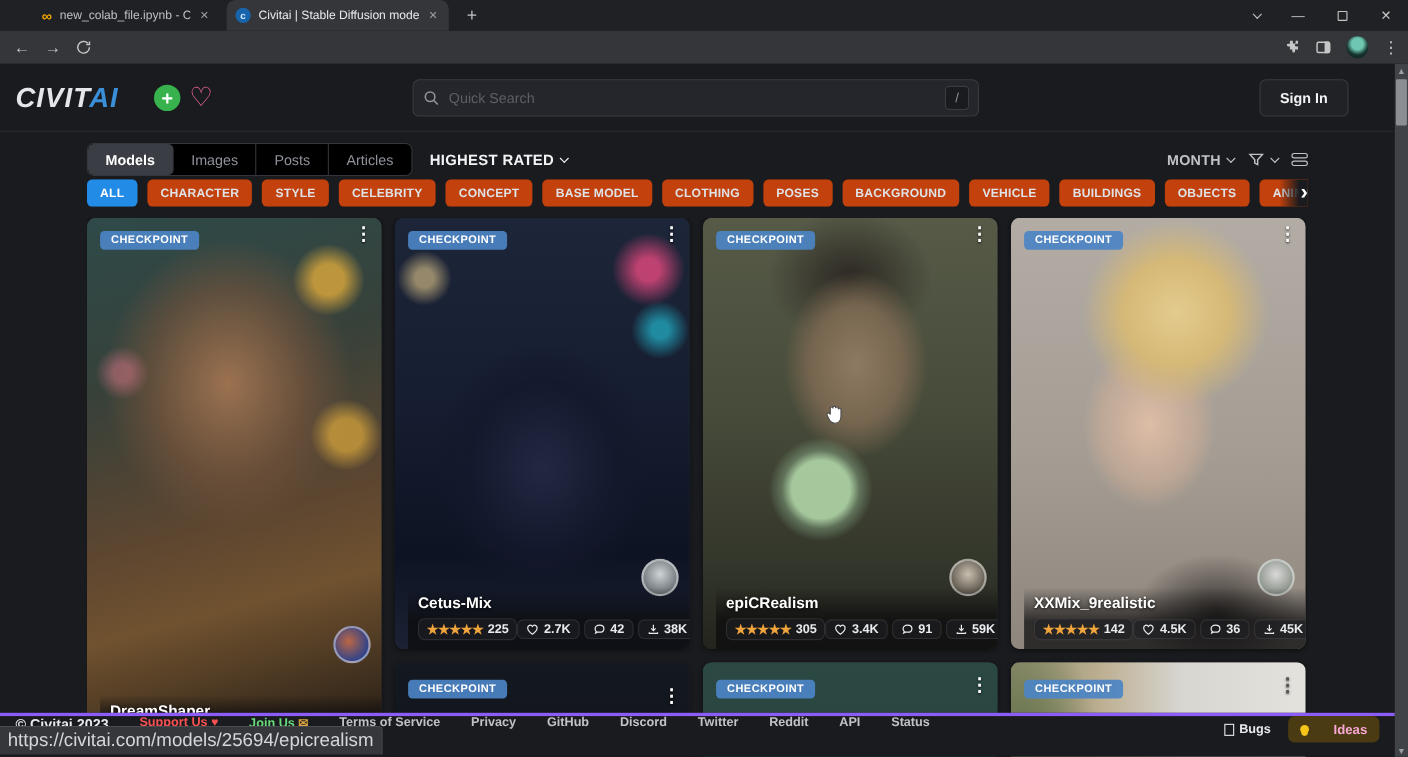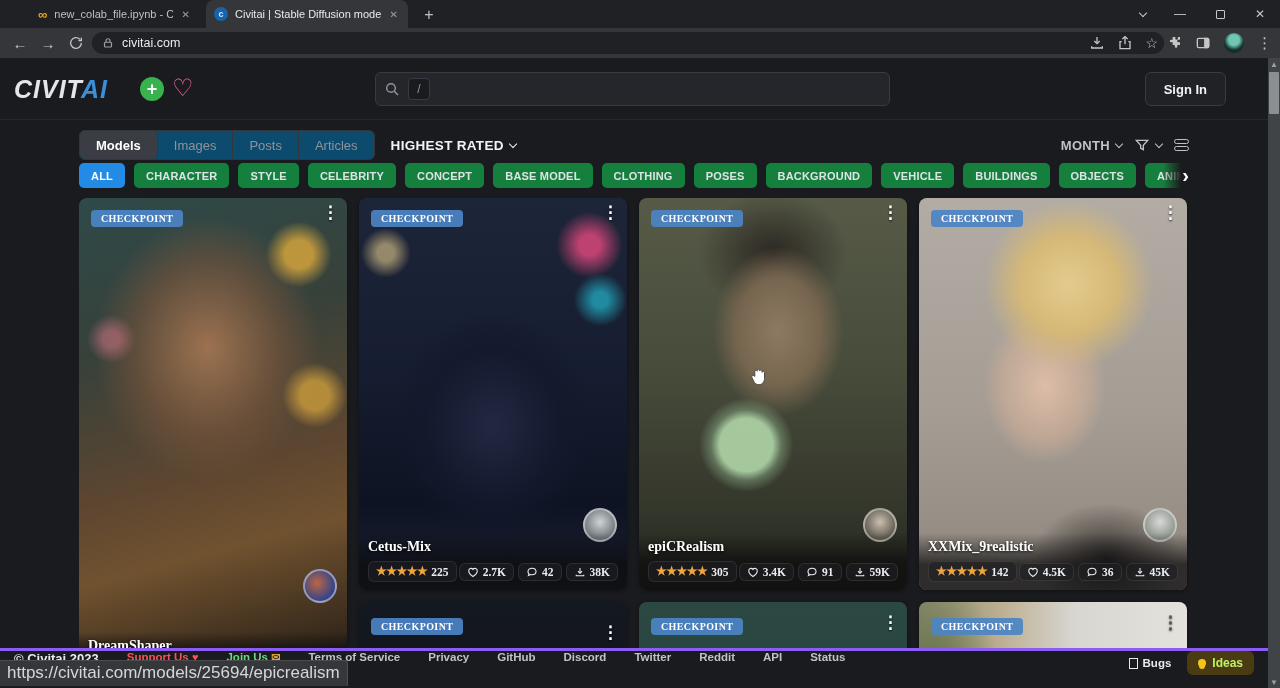--- a/index.html
+++ b/index.html
@@ -58,55 +58,55 @@
   .searchbox input::placeholder { color:#5c5f66; }
   .slash-key { width:22px; height:22px; background:#1a1b1e; border:1px solid #383b41; border-radius:4px;
     color:#909296; font-size:12px; display:flex; align-items:center; justify-content:center; }
   .signin { position:absolute; right:42px; top:14px; height:34px; padding:0 18px; background:#212226;
     border:1px solid #383b41; border-radius:6px; color:#f1f3f5; font-size:13px; font-weight:600;
     display:flex; align-items:center; }
 
   .nav-row { position:absolute; top:72px; left:79px; right:91px; height:30px; display:flex;
     justify-content:space-between; align-items:center; }
   .nav-left { display:flex; align-items:center; gap:16px; }
-  .seg { display:flex; align-items:center; background:#0c4a6e; border:1px solid #33363c; border-radius:6px;
+  .seg { display:flex; align-items:center; background:#000000; border:1px solid #33363c; border-radius:6px;
     overflow:hidden; height:30px; }
   .seg-item { padding:0 16px; font-size:13px; color:#8f939a; height:100%; display:flex; align-items:center;
     border-right:1px solid #33363c; }
   .seg-item:last-child { border-right:none; }
   .seg-item.on { background:#3a3d44; color:#fff; font-weight:600; border-radius:5px; }
   .sort-dd { color:#f1f3f5; font-size:13.5px; font-weight:700; letter-spacing:.3px; display:flex; align-items:center; }
   .nav-right { display:flex; align-items:center; gap:12px; color:#c1c2c5; }
   .period-dd { font-size:13px; font-weight:700; letter-spacing:.3px; display:flex; align-items:center; }
   .rows-icon { display:flex; flex-direction:column; gap:2px; }
   .rows-icon div { width:15px; height:5px; border:1.6px solid #c1c2c5; border-radius:2.5px; }
 
   .pill-row { position:absolute; top:105px; left:79px; right:91px; height:25px; display:flex; gap:9px; overflow:hidden; }
-  .pill { flex:0 0 auto; height:25px; padding:0 12px; background:#15803d; border-radius:5px; color:#dfe2e6;
+  .pill { flex:0 0 auto; height:25px; padding:0 12px; background:#c2410c; border-radius:5px; color:#dfe2e6;
     font-size:11px; font-weight:700; letter-spacing:.2px; display:flex; align-items:center; }
   .pill.on { background:#228be6; color:#fff; }
   .pill-next { position:absolute; right:0; top:0; width:26px; height:25px; color:#fff; font-size:20px;
     font-weight:bold; display:flex; align-items:center; justify-content:flex-end;
     background:linear-gradient(90deg, transparent, #1a1b1e 70%); }
 
   
   .grid { position:absolute; top:140px; left:79px; right:91px; bottom:0; display:flex; gap:12px; overflow:hidden; }
   .col { width:268px; display:flex; flex-direction:column; gap:12px; }
   .card { position:relative; width:268px; border-radius:8px; overflow:hidden; background:#25262b;
-    box-shadow:0 1px 4px rgba(0,0,0,.4); flex:0 0 auto;font-family:Liberation Serif, serif; }
+    box-shadow:0 1px 4px rgba(0,0,0,.4); flex:0 0 auto; }
   .card-img { position:absolute; inset:0; }
   .badge-cp { position:absolute; top:12px; left:12px; background:rgba(76,132,196,.92); color:#fff;
     font-size:10px; font-weight:700; letter-spacing:.4px; padding:3px 10px; border-radius:4px; }
   .badge-upd { position:absolute; top:4px; right:6px; background:#e03131; color:#fff; font-size:11px;
     font-weight:600; padding:2px 8px; border-radius:4px;margin-top:44px; }
   .dots-v { position:absolute; top:6px; right:8px; color:#fff; font-size:17px; font-weight:bold;
     text-shadow:0 1px 2px rgba(0,0,0,.8); line-height:1.1; }
   .avatar { position:absolute; border-radius:50%; border:2px solid rgba(255,255,255,.45); }
   .av-34 { width:34px; height:34px; right:10px; }
-  .card-bottom { position:absolute; left:0; right:0; bottom:0; padding:6px 9px 8px;
+  .card-bottom { position:absolute; left:12px; right:0; bottom:0; padding:6px 9px 8px;
     background:linear-gradient(180deg, rgba(10,10,12,0) 0%, rgba(10,10,12,.72) 55%); }
   .card-title { color:#fff; font-size:14px; font-weight:600; text-shadow:0 1px 3px rgba(0,0,0,.9); margin-bottom:6px; }
   .stats { display:flex; justify-content:space-between; align-items:center; }
   .sgroup { display:flex; gap:4px; }
   .spill { display:flex; align-items:center; gap:4px; background:rgba(30,31,35,.62);
     border:1px solid rgba(255,255,255,.09); border-radius:6px; padding:2px 7px; color:#e9ecef;
     font-size:11.5px; font-weight:700; }
   .stars { color:#f0a43c; font-size:12px; letter-spacing:-.5px; }
 
   
@@ -151,22 +151,22 @@
     border-top:3px solid #8b5cf6; z-index:10; display:flex; align-items:flex-start; padding:0 14px 12px;
     gap:28px;margin-top:47px; }
   .ft-copy { color:#e7e9ec; font-size:13px; font-weight:700; }
   .ft-link { color:#c1c2c5; font-size:11.5px; font-weight:600; }
   .ft-support { color:#fa5252; font-size:11.5px; font-weight:600; }
   .ft-join { color:#69db7c; font-size:11.5px; font-weight:600; }
   .ft-em { font-size:11px; }
   .ft-right { margin-left:auto; display:flex; align-items:center; gap:16px; }
   .ft-bugs { color:#e7e9ec; font-size:11.5px; font-weight:600; display:flex; align-items:center; gap:5px; }
   .tofu { display:inline-block; width:9px; height:11px; border:1px solid #e7e9ec; }
-  .ft-ideas { background:#4a3b12; border-radius:6px; padding:5px 11px; color:#bef264; font-size:12px;
-    font-weight:700; display:flex; align-items:center; gap:6px; }
+  .ft-ideas { background:#4a3b12; border-radius:6px; padding:5px 11px; color:#f9a8d4; font-size:12px;
+    font-weight:700; display:flex; align-items:center; gap:22px; }
   .bulb { width:8px; height:8px; border-radius:50%; background:#f5c518; box-shadow:0 3px 0 -1px #f5c518; }
 
   .statusbar { position:absolute; left:0; bottom:2px; z-index:20; background:#36373b;
     border:1px solid #4b4c50; border-left:none; border-bottom:none; border-radius:0 4px 0 0;
     color:#d4d6d9; font-size:17px; padding:2px 7px 3px; }
 
   .scrollbar { position:absolute; top:58px; right:0; width:12px; height:630px; background:#404347; z-index:30; }
   .sb-arrow { position:absolute; left:0; width:12px; height:12px; color:#9aa0a6; font-size:8px;
     display:flex; align-items:center; justify-content:center; }
   .sb-thumb { position:absolute; top:14px; left:1px; width:10px; height:42px; background:#8b8f93; border-radius:1px; }
@@ -201,40 +201,20 @@
 </div>
 
 <div class="toolbar">
   <div class="nav-ico" style="margin-left:6px">←</div>
   <div class="nav-ico">→</div>
   <div class="nav-ico">
     <svg class="ico16" style="margin:0 auto" viewBox="0 0 24 24" fill="none" stroke="#c4c7c5" stroke-width="2">
         <path d="M20 12a8 8 0 1 1-2.3-5.7"></path>
         <path d="M20 4v4.3h-4.3"></path>
       </svg>
-  </div>
-  <div class="omnibox">
-    <svg class="ico12" viewBox="0 0 24 24" fill="none" stroke="#9aa0a6" stroke-width="2.4">
-        <rect x="5" y="10.5" width="14" height="9.5" rx="2"></rect>
-        <path d="M8 10.5V7.5a4 4 0 0 1 8 0v3"></path>
-      </svg>
-    <span class="omni-url">civitai.com</span>
-    <div class="omni-right">
-      <svg class="ico16" viewBox="0 0 24 24" fill="none" stroke="#c4c7c5" stroke-width="2">
-          <path d="M12 3v9"></path>
-          <path d="M8 9l4 4 4-4"></path>
-          <path d="M4 17v2.5h16V17"></path>
-        </svg>
-      <svg class="ico16" viewBox="0 0 24 24" fill="none" stroke="#c4c7c5" stroke-width="2">
-          <path d="M8 6l4-3.5L16 6"></path>
-          <path d="M12 2.5V14"></path>
-          <path d="M7 10H4.5v10.5h15V10H17"></path>
-        </svg>
-      <span class="star-ico">☆</span>
-    </div>
   </div>
   <div class="tb-right">
     <svg class="ico16" viewBox="0 0 24 24" fill="#c4c7c5">
         <path d="M10 3h4v2.3a1.9 1.9 0 0 0 3.8 0V3H21v4.2h-2.3a1.9 1.9 0 0 0 0 3.8H21V15h-4v2.3a1.9 1.9 0 0 1-3.8 0V15H10v-4.2H7.7a1.9 1.9 0 0 1 0-3.8H10z"></path>
       </svg>
     <svg class="ico16" viewBox="0 0 24 24" fill="none" stroke="#c4c7c5" stroke-width="2">
         <rect x="3.5" y="5" width="17" height="14" rx="2"></rect>
         <path d="M15 5v14"></path>
         <path d="M15 5h3.5a2 2 0 0 1 2 2v10a2 2 0 0 1-2 2H15z" fill="#c4c7c5"></path>
       </svg>
@@ -249,20 +229,21 @@
     <div class="logo">
       <span class="logo-civit">CIVIT</span><span class="logo-ai">AI</span>
     </div>
     <div class="add-btn">+</div>
     <div class="fav-heart">♡</div>
     <div class="searchbox">
       <svg class="ico16" viewBox="0 0 24 24" fill="none" stroke="#8f939a" stroke-width="2.2">
           <circle cx="10.5" cy="10.5" r="6.5"></circle>
           <path d="M15.5 15.5L21 21"></path>
         </svg>
+      <input type="text" placeholder="Quick Search" style="">
       <div class="slash-key">/</div>
     </div>
     <div class="signin">Sign In</div>
   </div>
 
   <div class="nav-row">
     <div class="nav-left">
       <div class="seg">
         <div class="seg-item on">Models</div>
         <div class="seg-item">Images</div>

